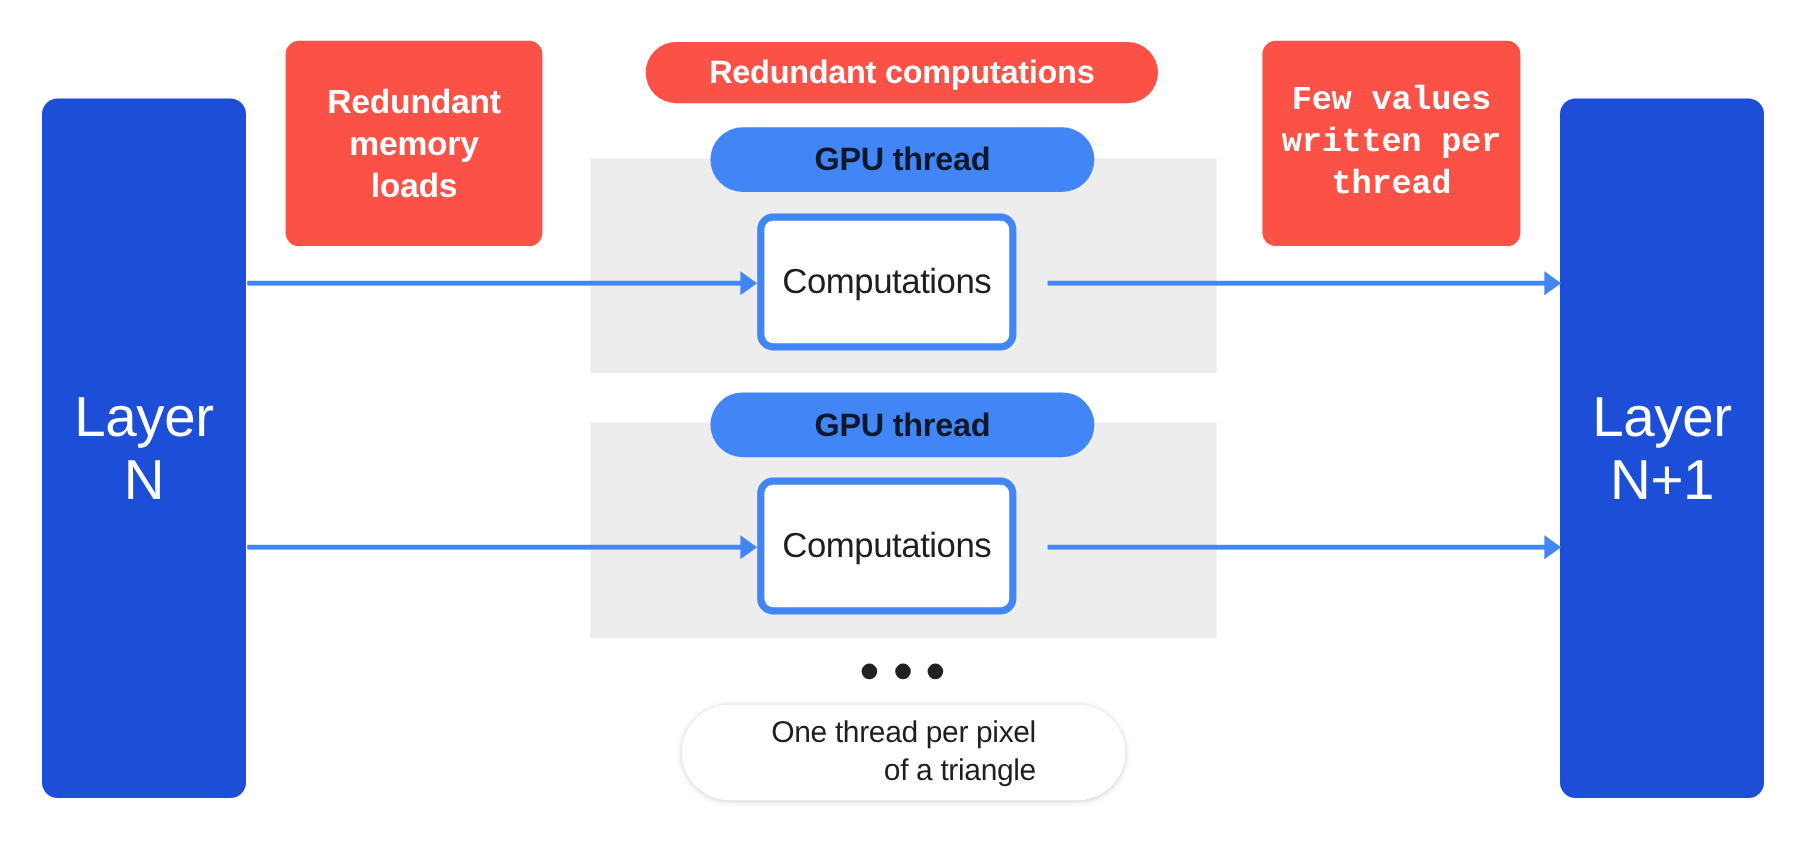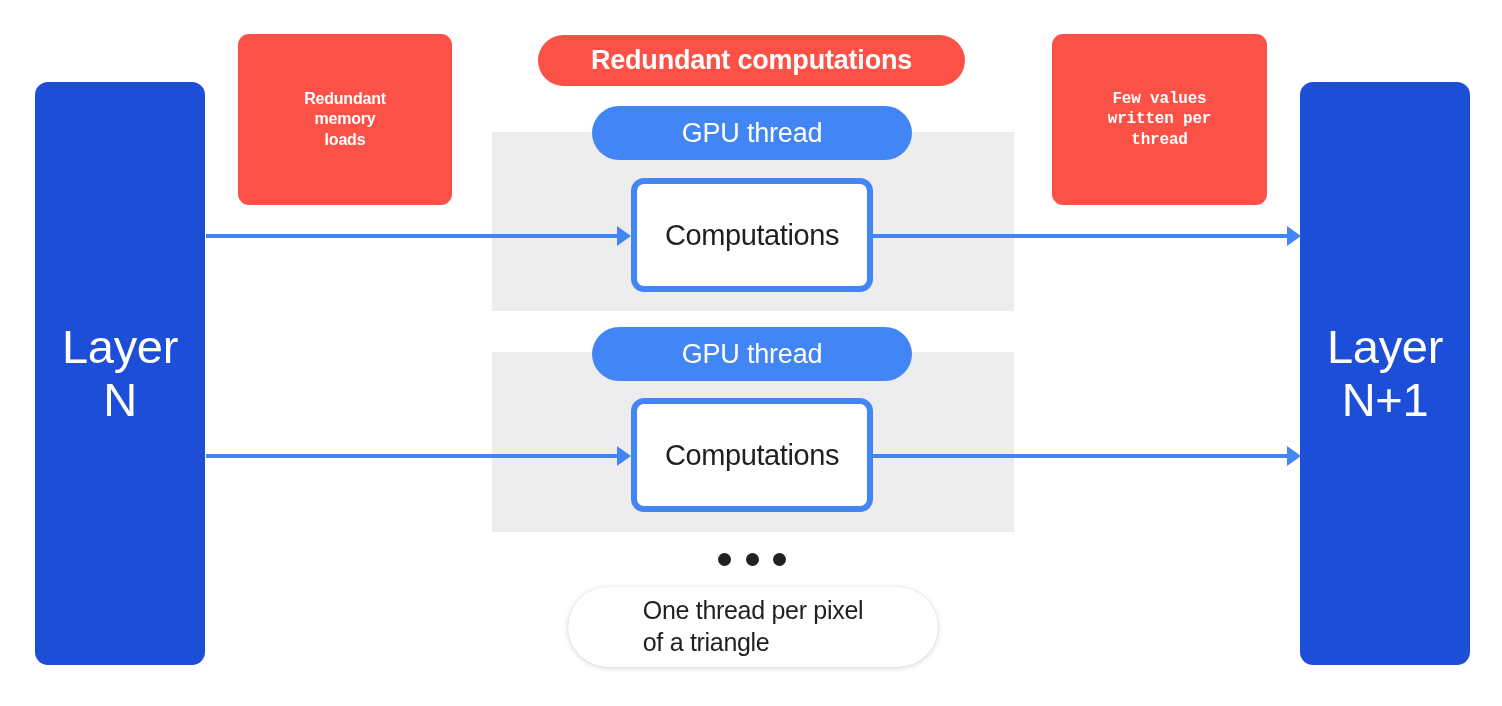--- a/index.html
+++ b/index.html
@@ -57,57 +57,57 @@
     color: #ffffff;
     font-weight: 700;
     display: flex;
     align-items: center;
     justify-content: center;
     text-align: center;
     white-space: pre-line;
   }
   .red-block {
     border-radius: 11px;
-    font-size: 16px;
+    font-size: 28px;
     line-height: 1.26;
     letter-spacing: -0.2px;
   }
   #callout-memory  { left: 238px;  top: 34px; width: 214px; height: 171px; }
   #callout-writes  { left: 1052px; top: 34px; width: 215px; height: 171px; font-family: Liberation Mono, monospace; }
   #callout-compute {
     left: 538px; top: 35px; width: 427px; height: 51px;
     border-radius: 26px;
     font-size: 27px;
     letter-spacing: -0.2px;
   }
 
   
   .gpu-pill {
     position: absolute;
     left: 592px;
     width: 320px;
     height: 54px;
     background: #4285f4;
     border-radius: 27px;
-    color: #ffffff;
+    color: #0f172a;
     font-size: 27px;
-    font-weight: 400;
+    font-weight: 700;
     letter-spacing: -0.2px;
     display: flex;
     align-items: center;
     justify-content: center;
   }
   #gpu-pill-1 { top: 106px; }
   #gpu-pill-2 { top: 327px; }
 
   
   .comp-box {
     position: absolute;
     left: 631px;
-    width: 242px;
+    width: 216px;
     height: 114px;
     background: #ffffff;
     border: 6px solid #4285f4;
     border-radius: 13px;
     box-sizing: border-box;
     color: #1f1f1f;
     font-size: 29px;
     font-weight: 400;
     letter-spacing: -0.4px;
     display: flex;
@@ -170,21 +170,21 @@
     left: 568px;
     top: 587px;
     width: 370px;
     height: 80px;
     background: #ffffff;
     border-radius: 40px;
     box-shadow: 0 1px 5px rgba(60,64,67,0.22), 0 0 1px rgba(60,64,67,0.16);
     display: flex;
     align-items: center;
     justify-content: center;
-    text-align: left;
+    text-align: right;
     color: #1f1f1f;
     font-size: 25px;
     font-weight: 400;
     line-height: 1.27;
     letter-spacing: -0.3px;
     white-space: pre-line;
   }
 </style>
 </head>
 <body>

